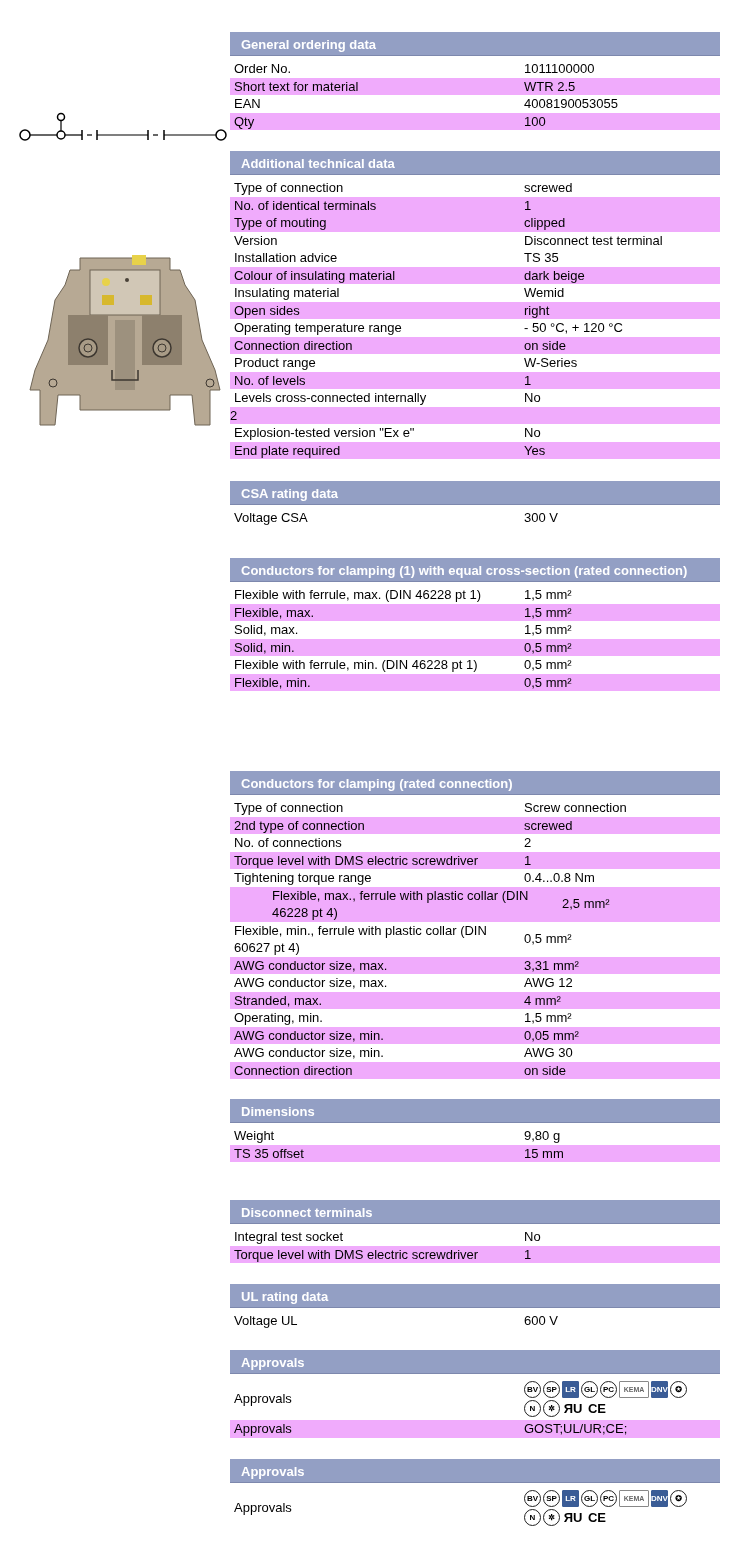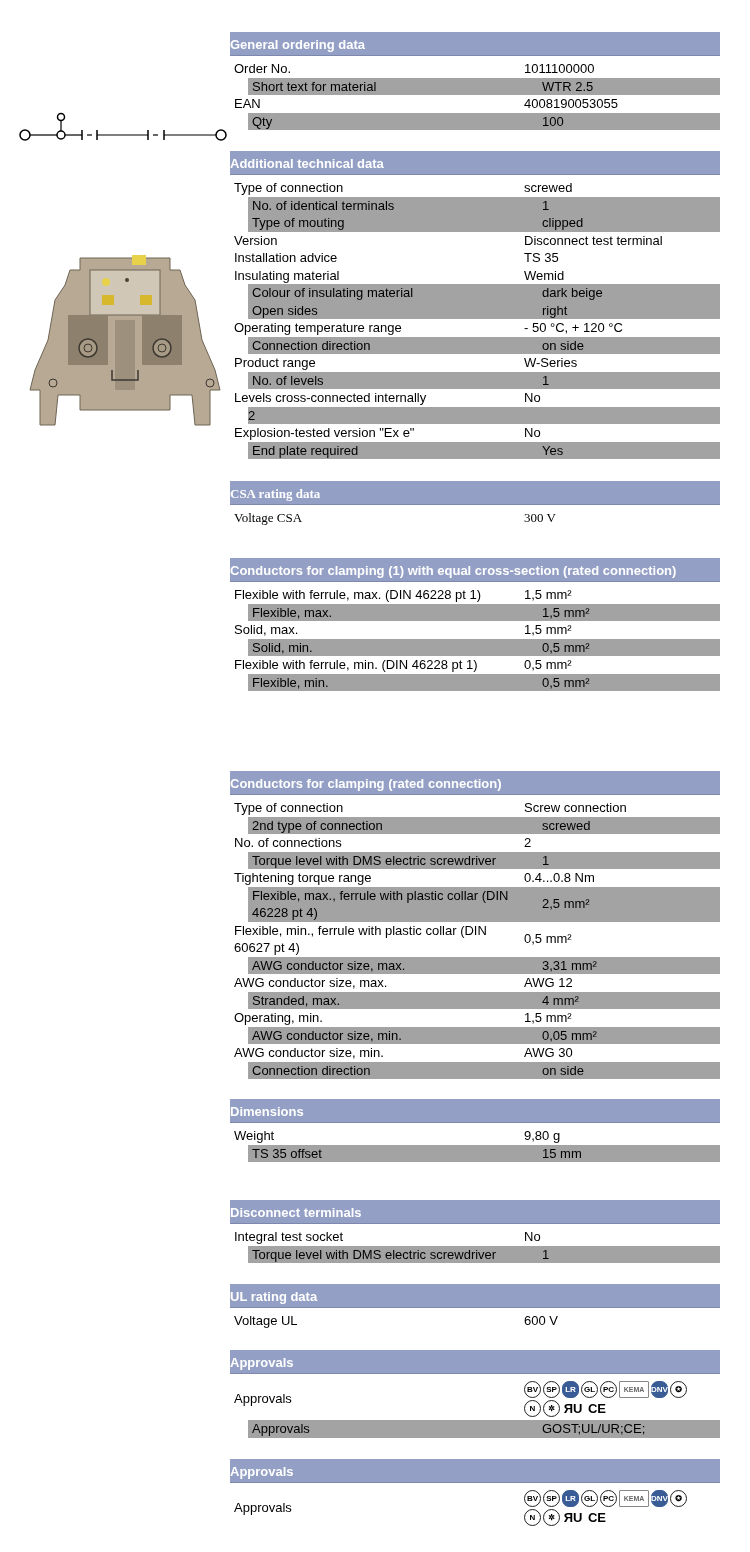--- a/index.html
+++ b/index.html
@@ -1,35 +1,35 @@
 <!DOCTYPE html>
 <html><head>
 <meta charset="utf-8">
 <style>
   html, body { margin:0; padding:0; background:#ffffff; }
   body { width:750px; height:1552px; position:relative; overflow:hidden;
          font-family:"Liberation Sans", sans-serif; color:#000; }
   .section { position:absolute; left:230px; width:490px; }
   .hdr { background:#939fc4; color:#ffffff; font-weight:bold; font-size:13px;
-         height:24px; line-height:25px; padding-left:0; box-sizing:border-box;
+         height:24px; line-height:25px; padding-left:11px; box-sizing:border-box;
          border-bottom:1px solid #7d88ad; }
   .rows { margin-top:4px; }
   .row { display:flex; font-size:13px; line-height:17.5px; min-height:17.5px; }
-  .row.alt { background:#a3a3a3;margin-left:18px; }
+  .row.alt { background:#f0abfc; }
   .row .k { width:294px; padding-left:4px; box-sizing:border-box; }
   .row .v { flex:1; display:flex; align-items:center; }
   .row.tall .k { line-height:17px; }
   .diag { position:absolute; left:14px; top:110px; width:220px; height:40px; }
   .product { position:absolute; left:20px; top:240px; width:210px; height:195px; }
   .icons { display:flex; flex-wrap:wrap; width:180px; gap:2px; padding:3px 0;align-items:center; }
   .ico { width:17px; height:17px; display:inline-flex; align-items:center; justify-content:center;
          font-size:8px; font-weight:bold; border-radius:50%; border:1.5px solid #222; box-sizing:border-box; }
   .ico.sq { border-radius:2px; }
   .ico.wide { width:30px; border-radius:1px; border-color:#888; color:#666; font-size:7px; }
-  .ico.blue { background:#3a5c96; color:#fff; border-color:#3a5c96; border-radius:7px; }
+  .ico.blue { background:#3a5c96; color:#fff; border-color:#3a5c96; border-radius:1px; }
 </style>
 </head>
 <body>
 
 <svg class="diag" viewBox="0 0 220 40">
   <circle cx="11" cy="25" r="5" fill="none" stroke="#000" stroke-width="1.5"></circle>
   <line x1="16" y1="25" x2="43" y2="25" stroke="#000" stroke-width="1.2"></line>
   <circle cx="47" cy="25" r="4" fill="none" stroke="#000" stroke-width="1.5"></circle>
   <line x1="47" y1="21" x2="47" y2="11" stroke="#000" stroke-width="1.2"></line>
   <circle cx="47" cy="7" r="3.5" fill="none" stroke="#000" stroke-width="1.5"></circle>
@@ -105,29 +105,29 @@
           <div class="v">clipped</div>
         </div>
         <div class="row">
           <div class="k">Version</div>
           <div class="v">Disconnect test terminal</div>
         </div>
         <div class="row">
           <div class="k">Installation advice</div>
           <div class="v">TS 35</div>
         </div>
+        <div class="row alt">
+          <div class="k">Colour of insulating material</div>
+          <div class="v">dark beige</div>
+        </div>
         <div class="row">
           <div class="k">Insulating material</div>
           <div class="v">Wemid</div>
         </div>
         <div class="row alt">
-          <div class="k">Colour of insulating material</div>
-          <div class="v">dark beige</div>
-        </div>
-        <div class="row alt">
           <div class="k">Open sides</div>
           <div class="v">right</div>
         </div>
         <div class="row">
           <div class="k">Operating temperature range</div>
           <div class="v">- 50 °C, + 120 °C</div>
         </div>
         <div class="row alt">
           <div class="k">Connection direction</div>
           <div class="v">on side</div>
@@ -150,21 +150,21 @@
         <div class="row">
           <div class="k">Explosion-tested version "Ex e"</div>
           <div class="v">No</div>
         </div>
         <div class="row alt">
           <div class="k">End plate required</div>
           <div class="v">Yes</div>
         </div>
       </div>
     </div>
-    <div class="section" style="top: 481px; font-family: Liberation Serif, serif;">
+    <div class="section" style="top: 481px;">
       <div class="hdr">CSA rating data</div>
       <div class="rows">
         <div class="row">
           <div class="k">Voltage CSA</div>
           <div class="v">300 V</div>
         </div>
       </div>
     </div>
     <div class="section" style="top: 558px;">
       <div class="hdr">Conductors for clamping (1) with equal cross-section (rated connection)</div>
@@ -211,21 +211,21 @@
           <div class="v">2</div>
         </div>
         <div class="row alt">
           <div class="k">Torque level with DMS electric screwdriver</div>
           <div class="v">1</div>
         </div>
         <div class="row">
           <div class="k">Tightening torque range</div>
           <div class="v">0.4...0.8 Nm</div>
         </div>
-        <div class="row alt tall" style="min-height: 35px;">
+        <div class="row alt tall" style="min-height: 35px; padding-left: 38px;">
           <div class="k">Flexible, max., ferrule with plastic collar (DIN 46228 pt 4)</div>
           <div class="v">2,5 mm²</div>
         </div>
         <div class="row tall" style="min-height: 35px;">
           <div class="k">Flexible, min., ferrule with plastic collar (DIN 60627 pt 4)</div>
           <div class="v">0,5 mm²</div>
         </div>
         <div class="row alt">
           <div class="k">AWG conductor size, max.</div>
           <div class="v">3,31 mm²</div>

